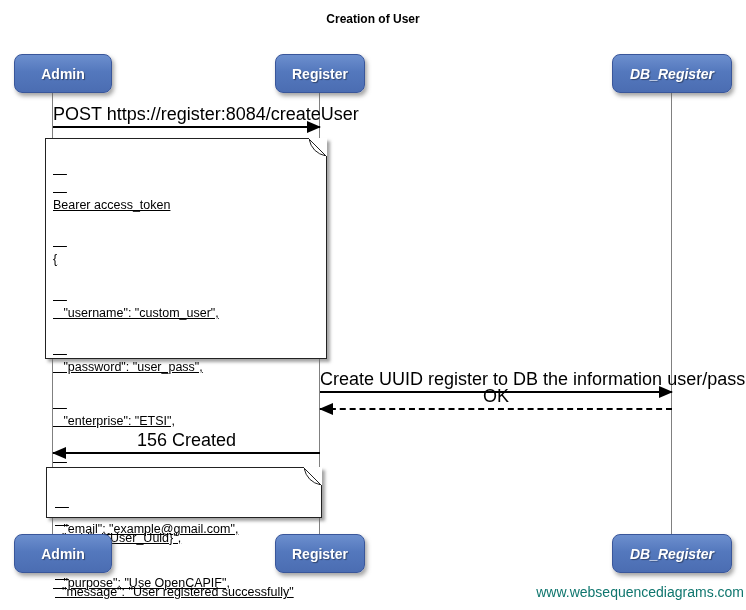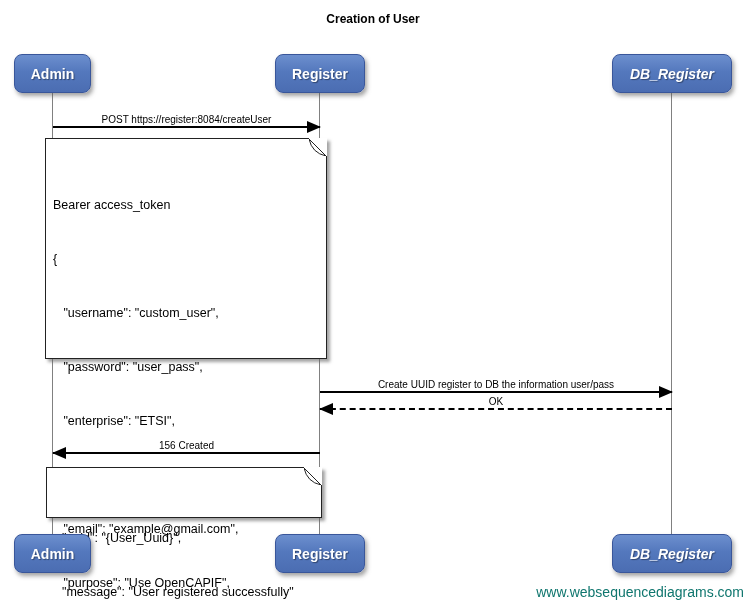--- a/index.html
+++ b/index.html
@@ -19,46 +19,46 @@
   
   .actor{
     position:absolute;height:39px;box-sizing:border-box;
     border:1px solid #39569a;border-radius:8px;
     background:linear-gradient(180deg,#6c8fce 0%,#5478bd 45%,#4b6db2 100%);
     box-shadow:2px 3px 4px rgba(90,90,90,.55);
     display:flex;align-items:center;justify-content:center;
     color:#fff;font-size:14px;font-weight:bold;
     text-shadow:1px 1px 1px rgba(0,0,0,.4);
   }
-  .admin-t,.admin-b{left:14px;width:77px;}
+  .admin-t,.admin-b{left:14px;width:98px;}
   .register-t,.register-b{left:275px;width:90px;}
   .db-t,.db-b{left:612px;width:120px;font-style:italic;}
   .admin-t,.register-t,.db-t{top:54px;}
   .admin-b,.register-b,.db-b{top:534px;}
   
   .msg{position:absolute;height:2px;}
   .msg .line{position:absolute;left:0;right:0;top:0;height:2px;background:#000;}
   .msg .line.dashed{height:0;background:none;border-top:2px dashed #000;}
   .msg .label{
     position:absolute;left:0;right:0;bottom:3px;text-align:center;
-    font-size:10px;white-space:nowrap;
+    font-size:18px;white-space:nowrap;
   }
   .head{position:absolute;width:0;height:0;top:-5px;
     border-top:6px solid transparent;border-bottom:6px solid transparent;}
   .head.right{right:-1px;border-left:14px solid #000;}
   .head.left{left:-1px;border-right:14px solid #000;}
   .m1{left:53px;top:126px;width:267px;}
   .m2{left:320px;top:391px;width:352px;}
   .m3{left:320px;top:408px;width:352px;}
   .m4{left:53px;top:452px;width:267px;}
   
   .note{
     position:absolute;box-sizing:border-box;background:#fff;
     border:1px solid #222;box-shadow:3px 3px 3px rgba(100,100,100,.6);
-    font-size:12.5px;line-height:18px;white-space:pre;
+    font-size:12.5px;line-height:18px;white-space:pre;text-decoration:underline;
   }
   .note1{left:45px;top:138px;width:282px;height:221px;padding:3px 6px 0 7px;}
   .note2{left:46px;top:467px;width:276px;height:51px;padding:7px 6px 0 8px;}
   .fold{position:absolute;top:-1px;right:-1px;width:18px;height:18px;}
   .nline{white-space:pre;}
   .watermark{
     position:absolute;right:2px;bottom:10px;font-size:14px;color:#0f766e;
     font-family:"Liberation Sans",sans-serif;
   }
 </style>

